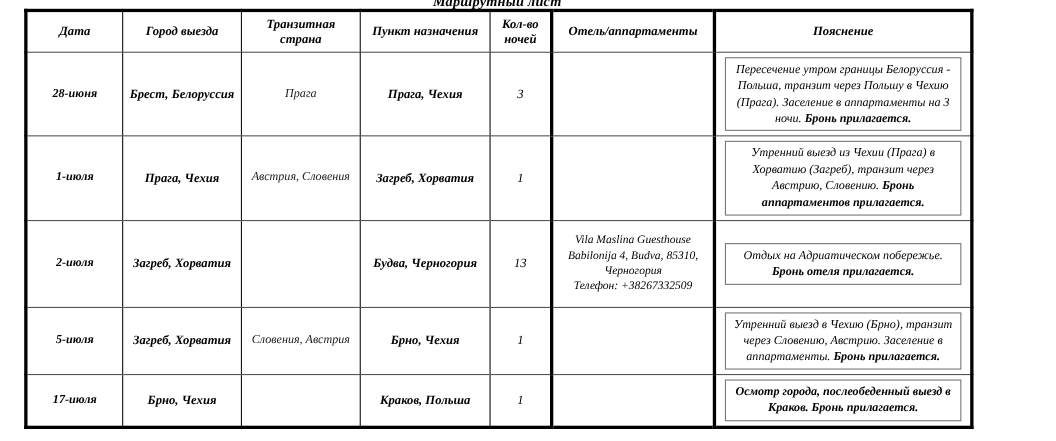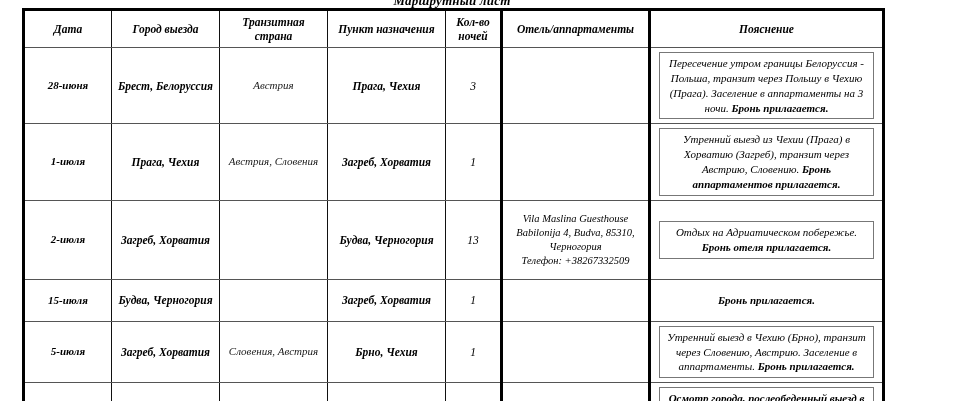--- a/index.html
+++ b/index.html
@@ -143,21 +143,21 @@
           <th class="th-nights">Кол-во ночей</th>
           <th class="th-hotel">Отель/аппартаменты</th>
           <th class="th-note">Пояснение</th>
         </tr>
       </thead>
       <tbody>
 
         <tr class="r1">
           <td class="cell-date">28-июня</td>
           <td class="cell-from">Брест, Белоруссия</td>
-          <td class="cell-transit">Австрия</td>
+          <td class="cell-transit">Прага</td>
           <td class="cell-to">Прага, Чехия</td>
           <td class="cell-nights">3</td>
           <td class="cell-hotel"></td>
           <td class="cell-note">
             <span class="note-box"><span>Пересечение утром границы Белоруссия - Польша, транзит через Польшу в Чехию (Прага). Заселение в аппартаменты на 3 ночи. </span><span class="b">Бронь прилагается.</span></span>
           </td>
         </tr>
 
         <tr class="r2">
           <td class="cell-date">1-июля</td>
@@ -181,31 +181,20 @@
             <span class="hotel-lines">Vila Maslina Guesthouse</span>
             <span class="hotel-lines">Babilonija 4, Budva, 85310,</span>
             <span class="hotel-lines">Черногория</span>
             <span class="hotel-lines">Телефон: +38267332509</span>
           </td>
           <td class="cell-note">
             <span class="note-box"><span>Отдых на Адриатическом побережье. </span><span class="b">Бронь отеля прилагается.</span></span>
           </td>
         </tr>
 
-        <tr class="r4">
-          <td class="cell-date">15-июля</td>
-          <td class="cell-from">Будва, Черногория</td>
-          <td class="cell-transit"></td>
-          <td class="cell-to">Загреб, Хорватия</td>
-          <td class="cell-nights">1</td>
-          <td class="cell-hotel"></td>
-          <td class="cell-note">
-            <span class="note-plain b">Бронь прилагается.</span>
-          </td>
-        </tr>
 
         <tr class="r5">
           <td class="cell-date">5-июля</td>
           <td class="cell-from">Загреб, Хорватия</td>
           <td class="cell-transit">Словения, Австрия</td>
           <td class="cell-to">Брно, Чехия</td>
           <td class="cell-nights">1</td>
           <td class="cell-hotel"></td>
           <td class="cell-note">
             <span class="note-box"><span>Утренний выезд в Чехию (Брно), транзит через Словению, Австрию. Заселение в аппартаменты. </span><span class="b">Бронь прилагается.</span></span>

